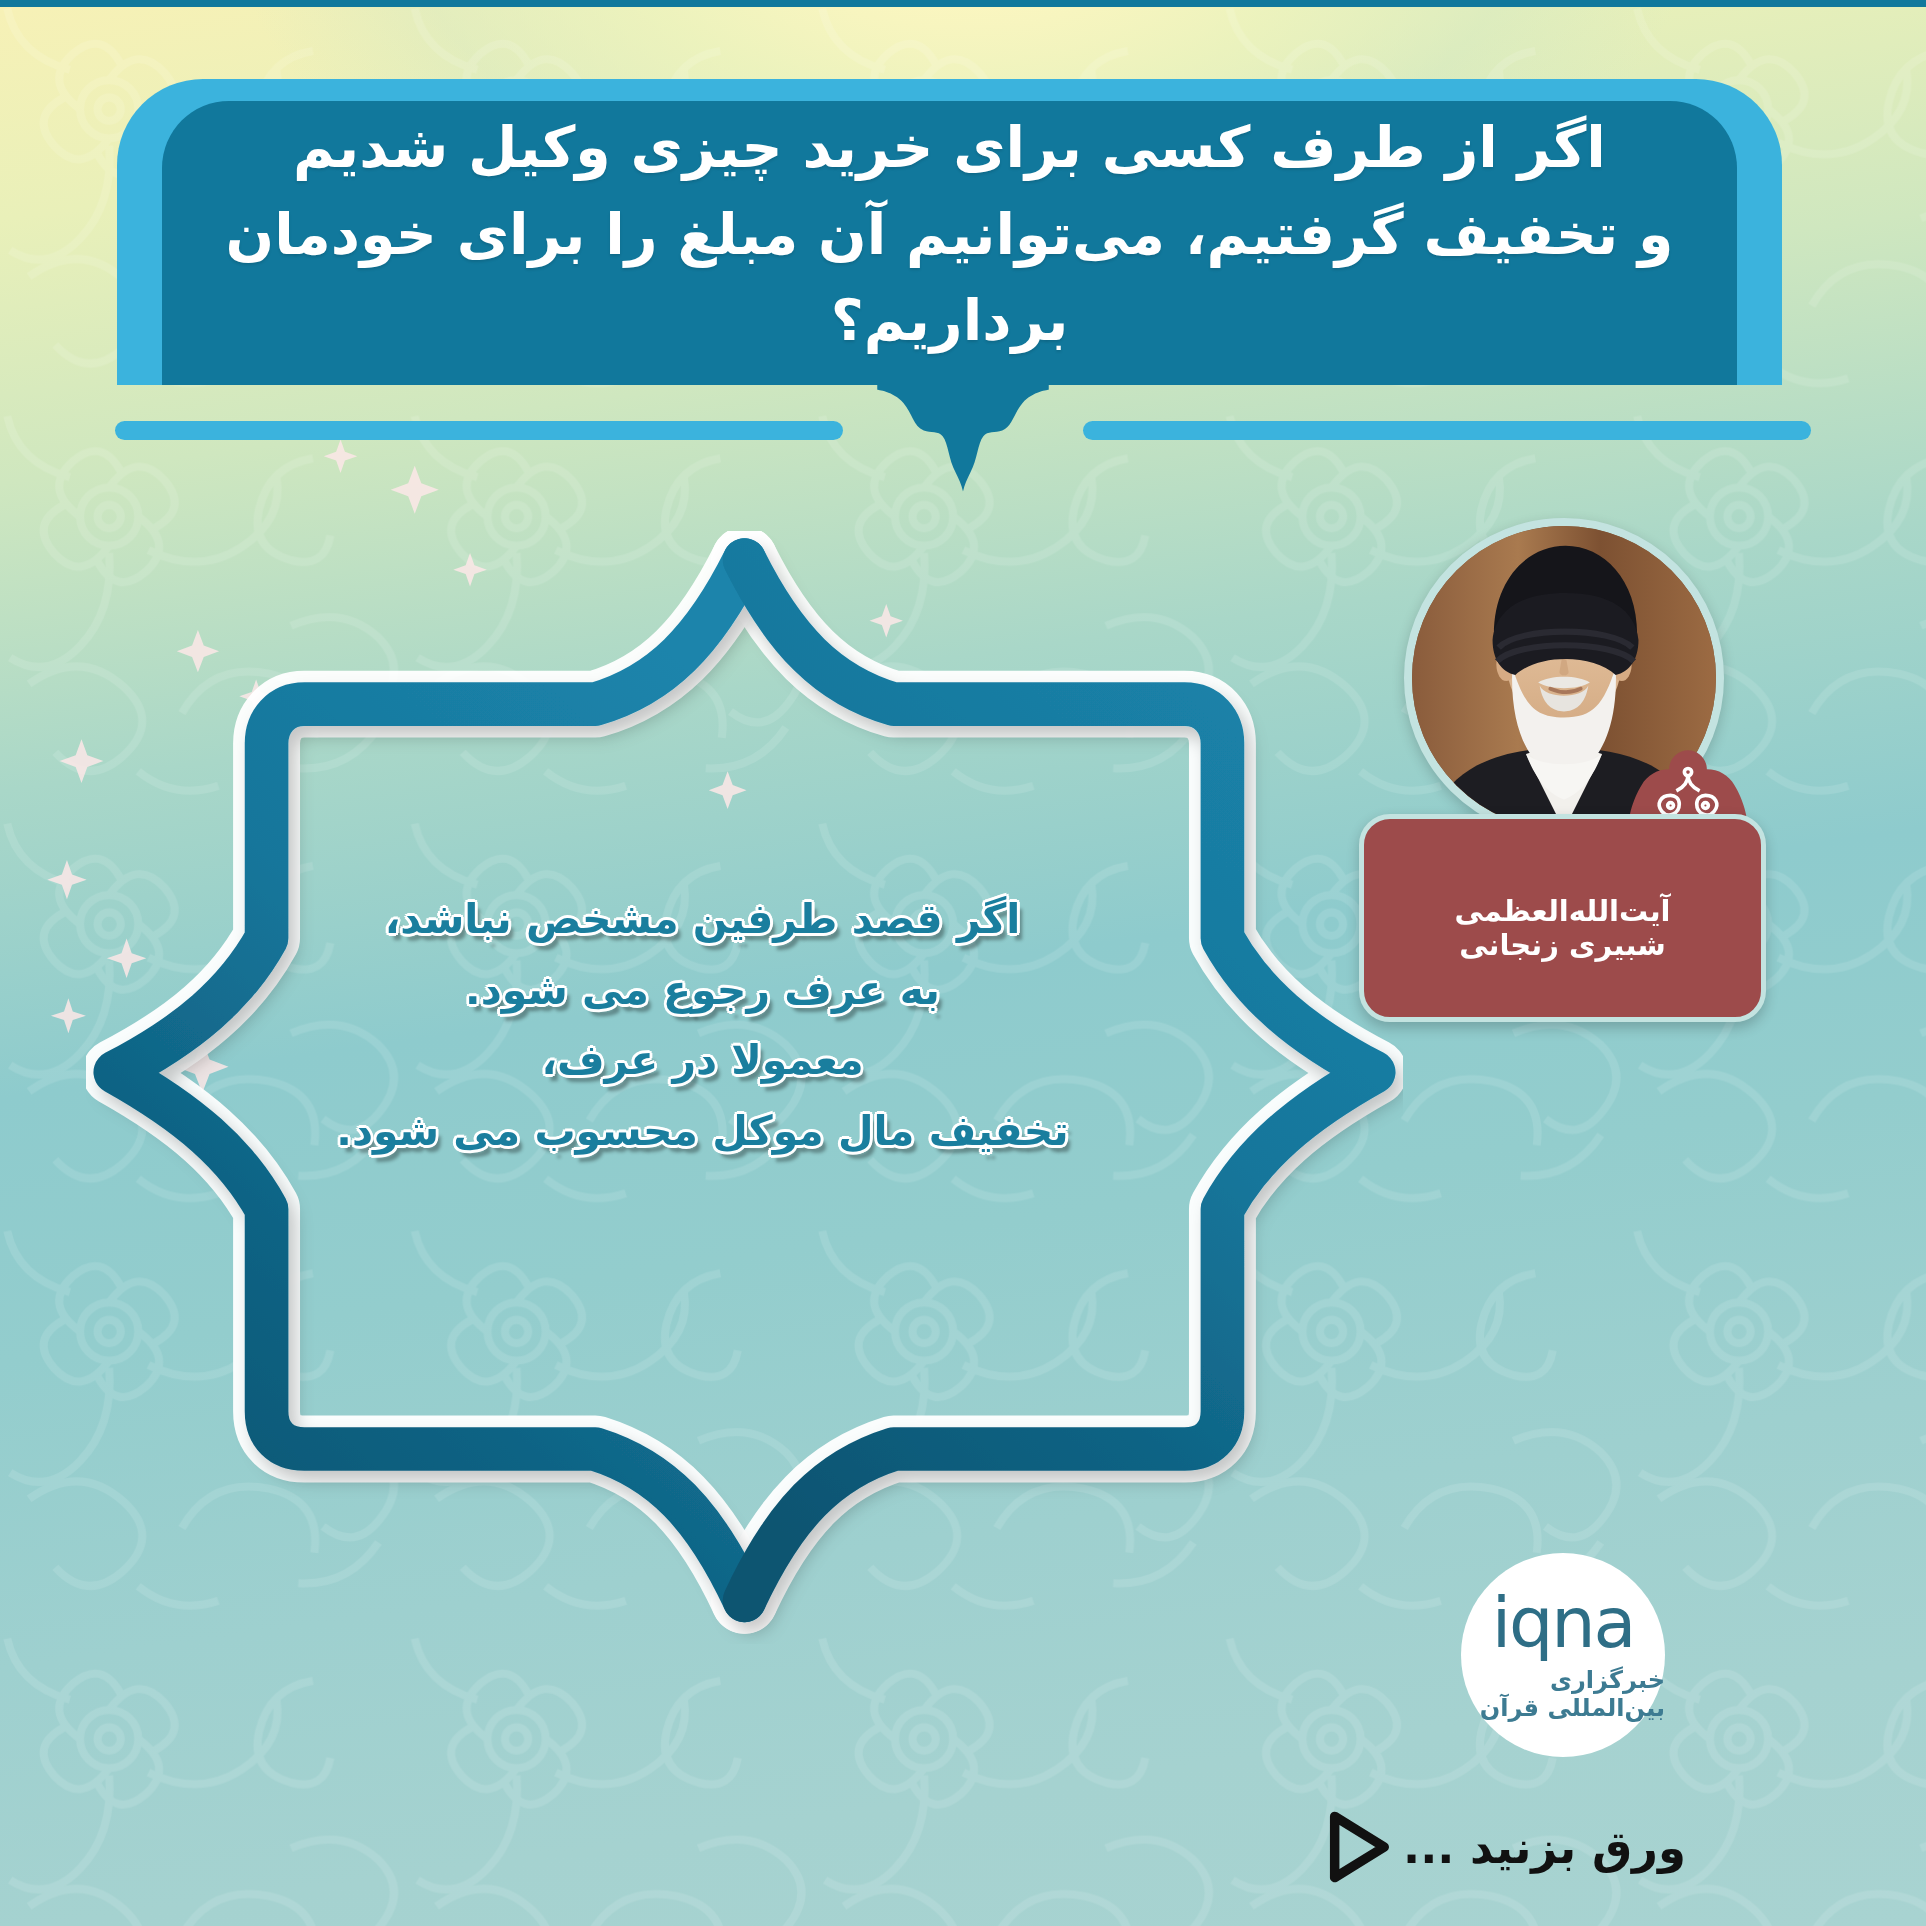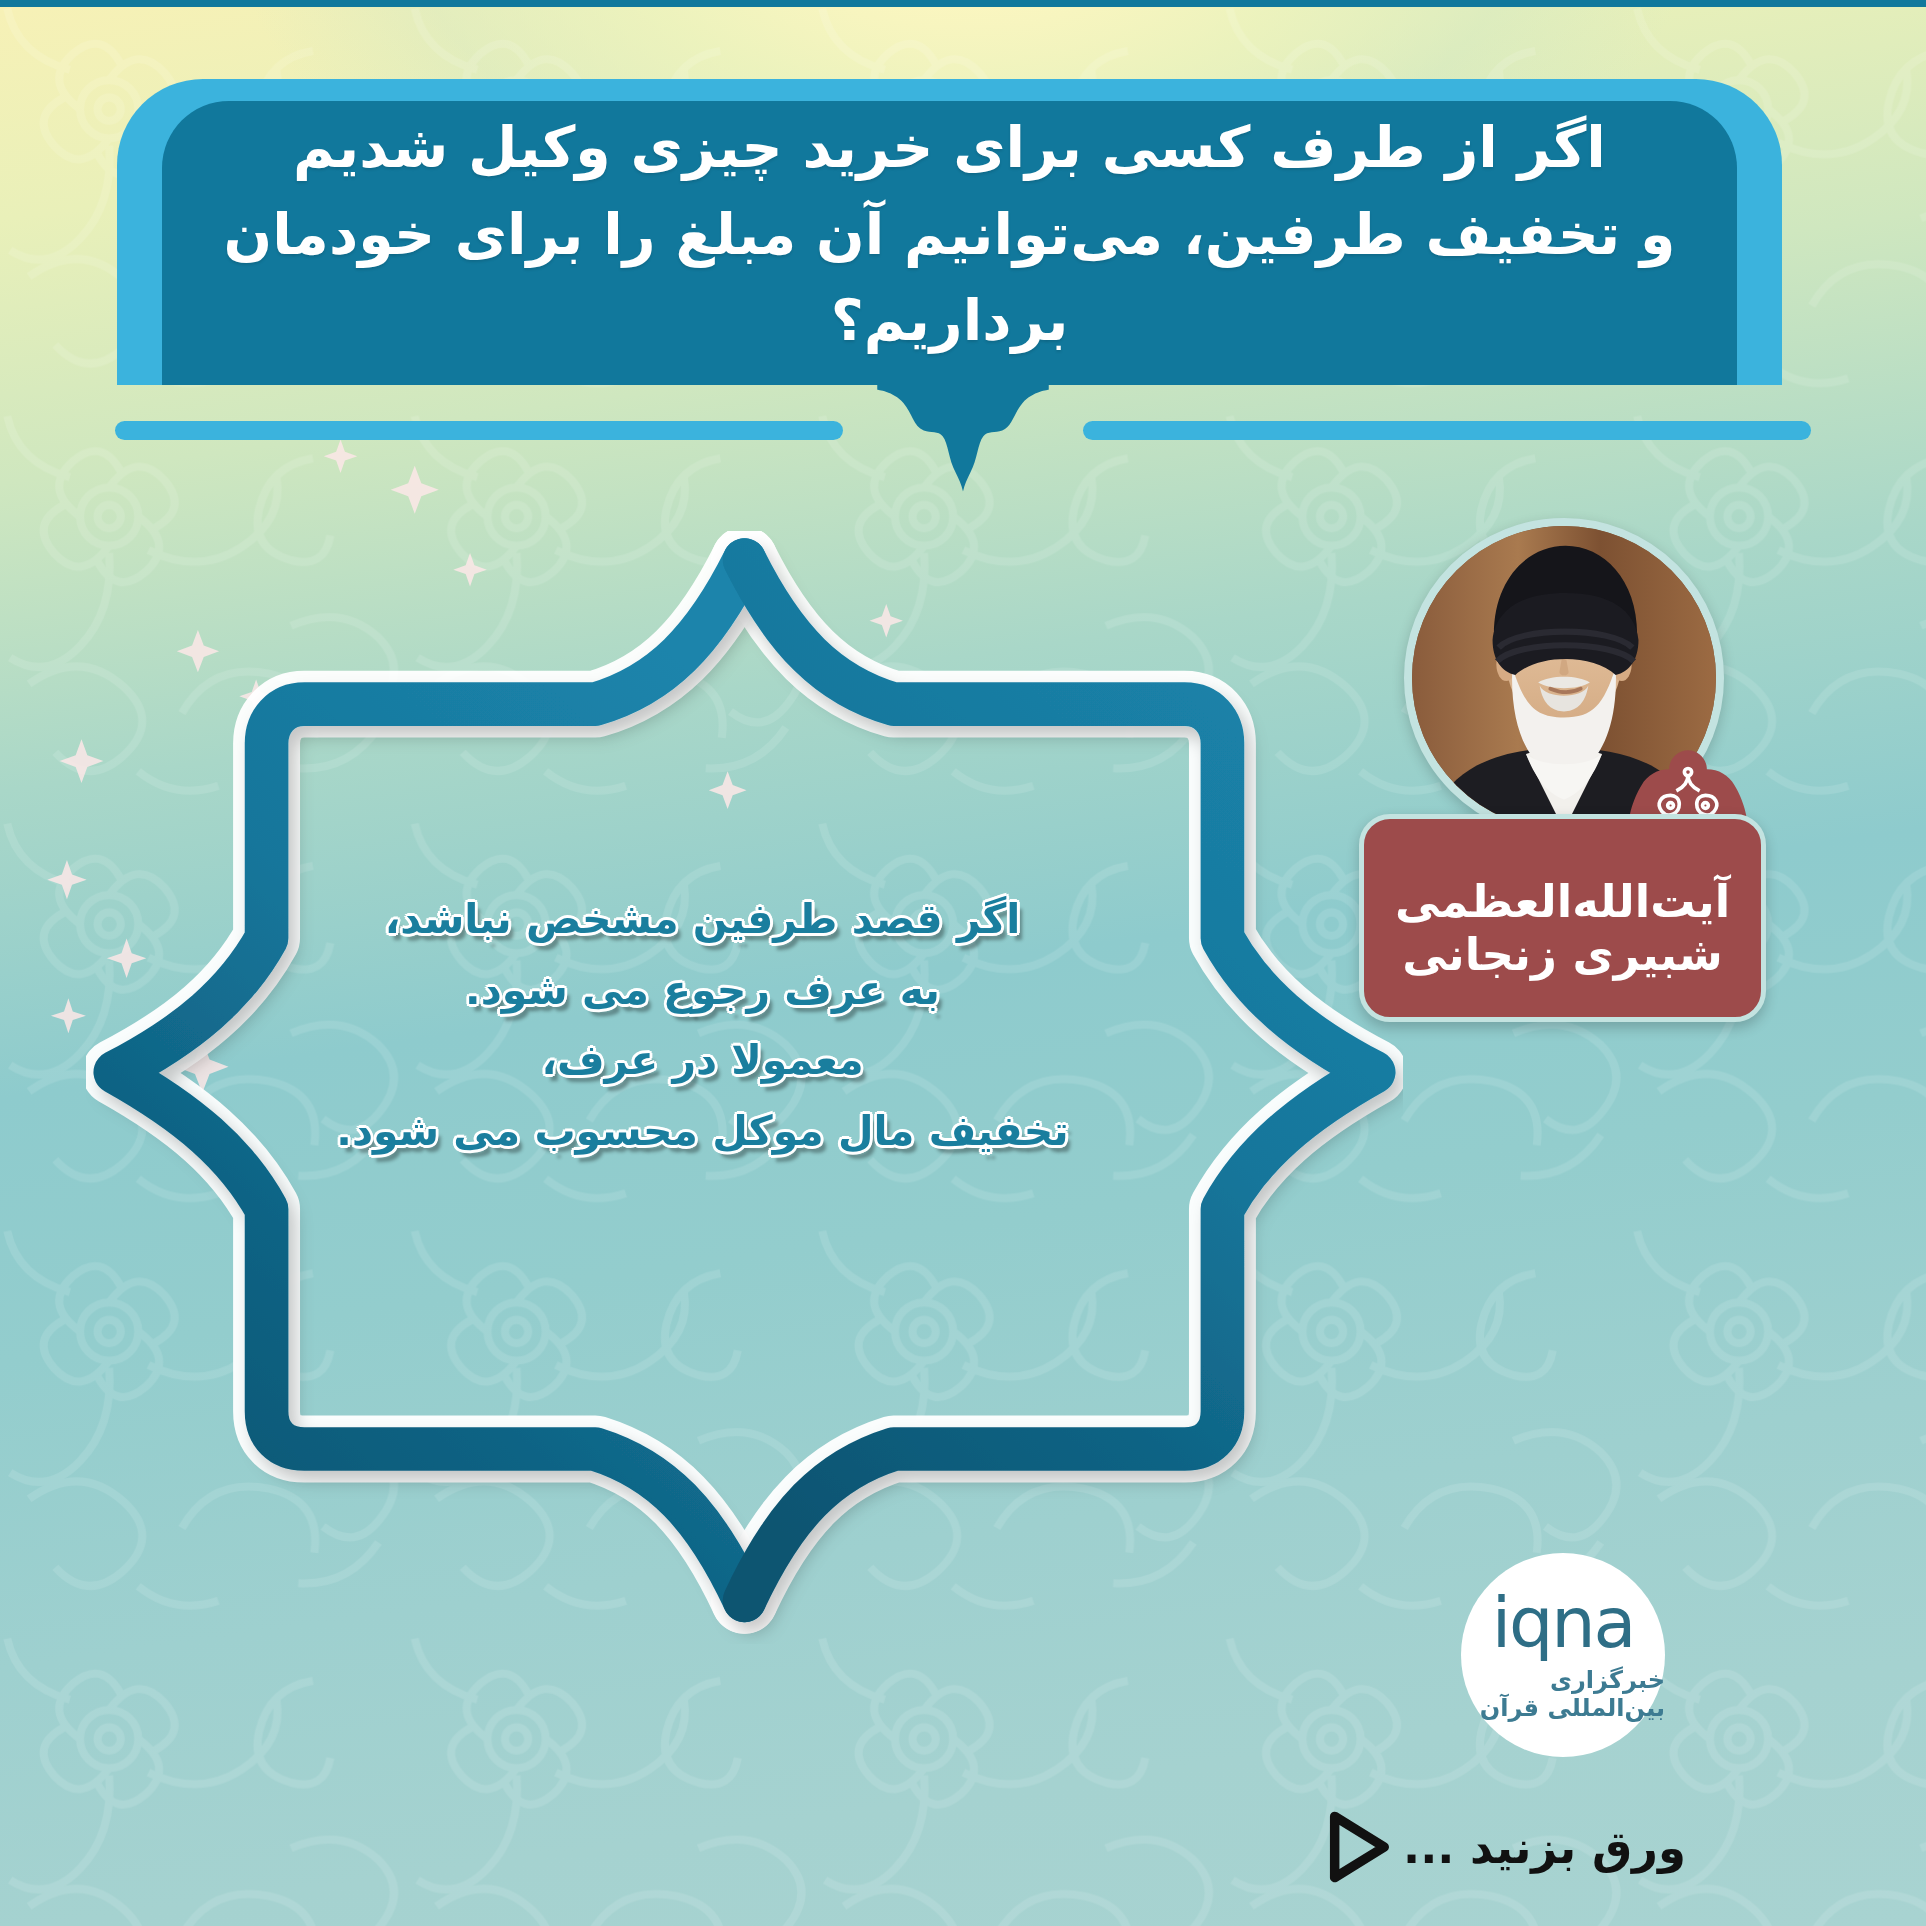--- a/index.html
+++ b/index.html
@@ -90,21 +90,21 @@
     border:5.1px solid #c3e3e0;
     box-shadow:0 5.8px 13px rgba(0,0,0,.20);
   }
   .plaque-cap{
     position:absolute;right:17.5px;top:-64px;width:122px;height:95px;
   }
   .plaque-text{
     position:absolute;inset:0;display:flex;flex-direction:column;
     align-items:center;justify-content:center;
     color:#fff;direction:rtl;text-align:right;
-    font-size:45px;line-height:1.18;font-weight:700;letter-spacing:-0.7px;
+    font-size:29px;line-height:1.18;font-weight:700;letter-spacing:-0.7px;
     padding-top:20px;
   }
   .plaque-text span{display:block;}
 
   
   .logo{
     position:absolute;left:1461px;top:1553px;width:204px;height:204px;
     border-radius:50%;background:#ffffff;
     display:flex;flex-direction:column;align-items:center;justify-content:center;
   }
@@ -167,21 +167,21 @@
     </g>
   </svg>
 
   <div class="topstrip"></div>
 
   <div class="header-wrap">
     <div class="header-outer"></div>
     <div class="header-inner"></div>
     <div class="header-text">
       <span class="l1">اگر از طرف کسی برای خرید چیزی وکیل شدیم</span>
-      <span class="l2">و تخفیف طرفین، می‌توانیم آن مبلغ را برای خودمان برداریم؟</span>
+      <span class="l2">و تخفیف گرفتیم، می‌توانیم آن مبلغ را برای خودمان برداریم؟</span>
     </div>
   </div>
 
   <svg class="drip" width="172" height="109" viewBox="0 0 236 150" aria-hidden="true">
     <path d="M0 0 H236 V8 C236 8 214 10 200 26 C188 40 186 58 172 64
              C162 68 152 64 146 72 C138 82 138 104 128 122 C124 130 120 138 118 148
              C116 138 112 130 108 122 C98 104 98 82 90 72 C84 64 74 68 64 64
              C50 58 48 40 36 26 C22 10 0 8 0 8 Z" fill="#11789c"></path>
   </svg>
 

